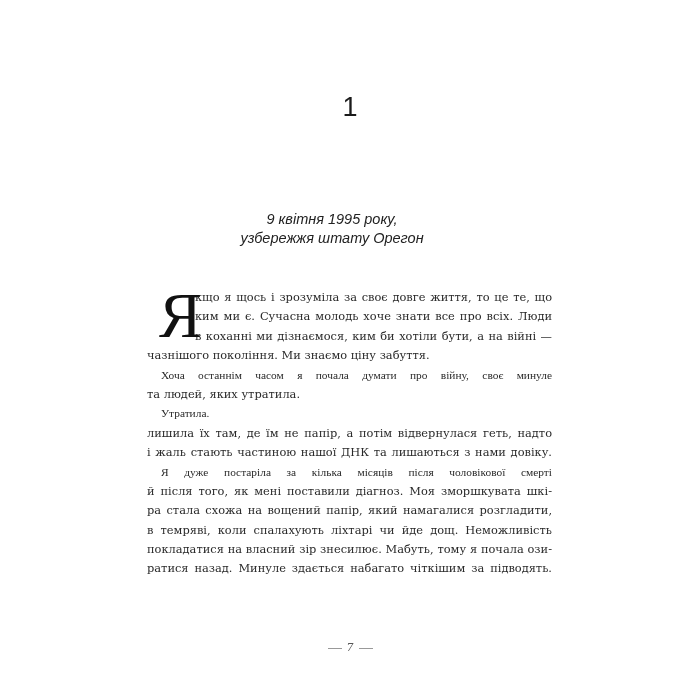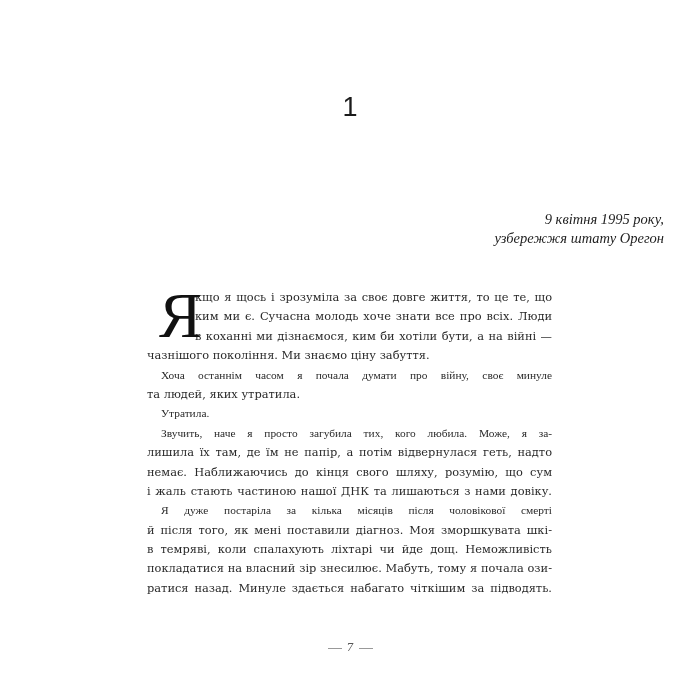--- a/index.html
+++ b/index.html
@@ -3,22 +3,22 @@
   <meta charset="utf-8">
   <style>
     html, body { margin: 0; padding: 0; background: #ffffff; }
     body { width: 700px; height: 700px; position: relative; overflow: hidden; }
     .page { position: absolute; left: 0; top: 0; width: 700px; height: 700px; background: #fff; }
     .chapter-number {
       position: absolute; left: 0; width: 700px; top: 92px; text-align: center;
       font-family: "Liberation Sans", sans-serif; font-size: 27px; color: #1a1a1a; line-height: 30px;
     }
     .epigraph {
-      position: absolute; left: 0; width: 664px; top: 210px; text-align: right;
-      font-family: Liberation Serif, serif; font-style: italic; font-size: 14.5px; color: #222;
+      position: absolute; left: 0; width: 664px; top: 210px; text-align: center;
+      font-family: Liberation Sans, sans-serif; font-style: italic; font-size: 14.5px; color: #222;
       line-height: 19px;
     }
     .body-text {
       position: absolute; left: 147px; top: 288px; width: 405px;
       font-family: "DejaVu Serif", serif; font-size: 11.4px; color: #2a2a2a; line-height: 19.4px;
     }
     .line { white-space: nowrap; text-align: justify; text-align-last: justify; height: 19.4px; }
     .line.last { text-align-last: left; }
     .line.indent { padding-left: 14px; font-family: Liberation Serif, serif; }
     .line.cap { padding-left: 48px; }
@@ -45,26 +45,25 @@
 
   <div class="body-text">
     <span class="dropcap">Я</span>
     <div class="line cap">кщо я щось і зрозуміла за своє довге життя, то це те, що</div>
     <div class="line cap">ким ми є. Сучасна молодь хоче знати все про всіх. Люди</div>
     <div class="line cap">в коханні ми дізнаємося, ким би хотіли бути, а на війні —</div>
     <div class="line last">чазнішого покоління. Ми знаємо ціну забуття.</div>
     <div class="line indent">Хоча останнім часом я почала думати про війну, своє минуле</div>
     <div class="line last">та людей, яких утратила.</div>
     <div class="line indent last">Утратила.</div>
-    <div class="line indent">Звучить, наче я просто загубила тих, кого любила. Може, я за-</div>
     <div class="line">лишила їх там, де їм не папір, а потім відвернулася геть, надто</div>
-    <div class="line">немає. Наближаючись до кінця свого шляху, розумію, що сум</div>
     <div class="line">і жаль стають частиною нашої ДНК та лишаються з нами довіку.</div>
     <div class="line indent">Я дуже постаріла за кілька місяців після чоловікової смерті</div>
     <div class="line">й після того, як мені поставили діагноз. Моя зморшкувата шкі-</div>
+    <div class="line">ра стала схожа на вощений папір, який намагалися розгладити,</div>
     <div class="line">в темряві, коли спалахують ліхтарі чи йде дощ. Неможливість</div>
     <div class="line">покладатися на власний зір знесилює. Мабуть, тому я почала ози-</div>
     <div class="line">ратися назад. Минуле здається набагато чіткішим за підводять.</div>
   </div>
 
   <div class="folio">
     <span class="dash"></span><span>7</span><span class="dash"></span>
   </div>
 </div>
 

